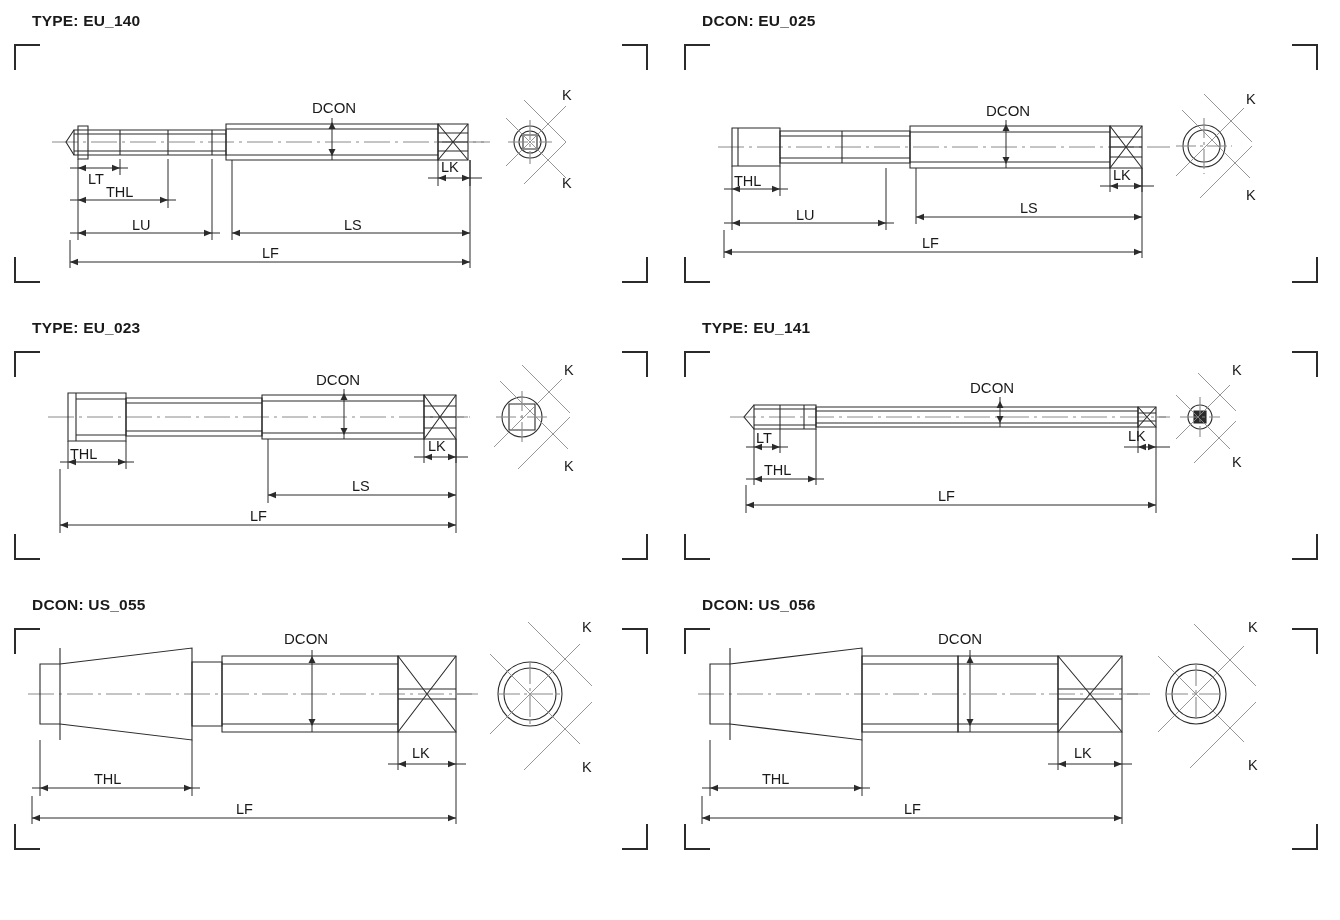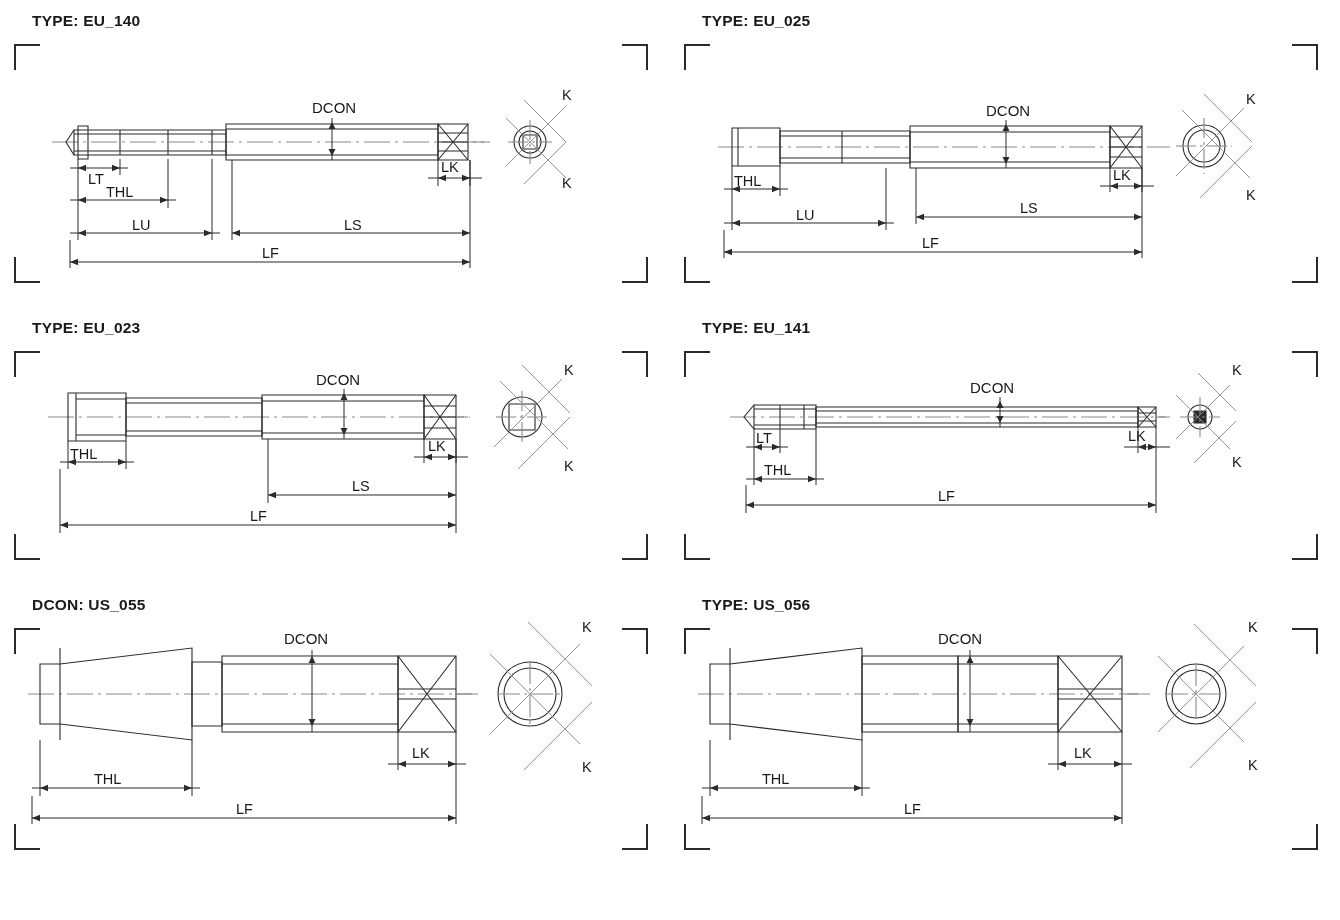--- a/index.html
+++ b/index.html
@@ -158,21 +158,21 @@
         <path d="M506 118 L566 178" stroke="#8a8a8a" stroke-width=".9"></path>
         <path d="M524 100 L566 142" stroke="#8a8a8a" stroke-width=".9"></path>
         <path d="M524 184 L566 142" stroke="#8a8a8a" stroke-width=".9"></path>
       </g>
       <text class="lbl-s" x="562" y="100">K</text>
       <text class="lbl-s" x="562" y="188">K</text>
     </svg>
   </div>
 
   <div class="panel">
-    <div class="title">TYPE: EU_025</div>
+    <div class="title">DCON: EU_025</div>
     <div class="bracket">
       <span class="bc-v" style="left:0;top:0;height:26px;"></span>
       <span class="bc-h" style="left:0;top:0;width:26px;"></span>
       <span class="bc-v" style="right:0;top:0;height:26px;"></span>
       <span class="bc-h" style="right:0;top:0;width:26px;"></span>
       <span class="bc-v" style="left:0;bottom:0;height:26px;"></span>
       <span class="bc-h" style="left:0;bottom:0;width:26px;"></span>
       <span class="bc-v" style="right:0;bottom:0;height:26px;"></span>
       <span class="bc-h" style="right:0;bottom:0;width:26px;"></span>
     </div>
@@ -514,21 +514,21 @@
         <path d="M490 70 L580 160" stroke="#8a8a8a" stroke-width=".9"></path>
         <path d="M528 38 L592 102" stroke="#8a8a8a" stroke-width=".9"></path>
         <path d="M524 186 L592 118" stroke="#8a8a8a" stroke-width=".9"></path>
       </g>
       <text class="lbl-s" x="582" y="48">K</text>
       <text class="lbl-s" x="582" y="188">K</text>
     </svg>
   </div>
 
   <div class="panel">
-    <div class="title">TYPE: US_056</div>
+    <div class="title">DCON: US_056</div>
     <div class="bracket">
       <span class="bc-v" style="left:0;top:0;height:26px;"></span>
       <span class="bc-h" style="left:0;top:0;width:26px;"></span>
       <span class="bc-v" style="right:0;top:0;height:26px;"></span>
       <span class="bc-h" style="right:0;top:0;width:26px;"></span>
       <span class="bc-v" style="left:0;bottom:0;height:26px;"></span>
       <span class="bc-h" style="left:0;bottom:0;width:26px;"></span>
       <span class="bc-v" style="right:0;bottom:0;height:26px;"></span>
       <span class="bc-h" style="right:0;bottom:0;width:26px;"></span>
     </div>

